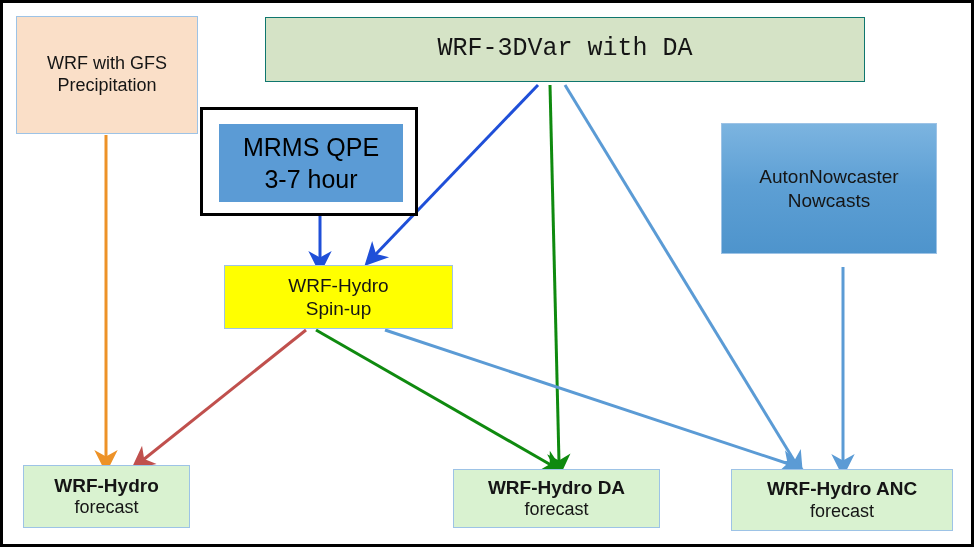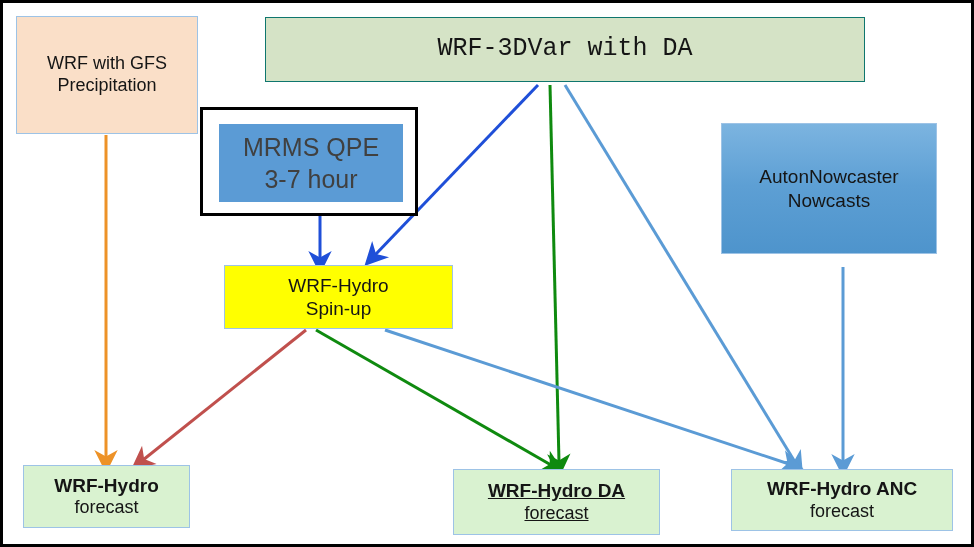--- a/index.html
+++ b/index.html
@@ -40,40 +40,40 @@
   }
   .n-mrms-outer{
     left:197px;top:104px;width:218px;height:109px;
     background:#ffffff;border:3px solid #000000;
     z-index:4;
   }
   .n-mrms-inner{
     position:absolute;left:16px;top:14px;width:184px;height:78px;
     background:#5b9bd5;
     display:flex;flex-direction:column;align-items:center;justify-content:center;
-    font-size:25px;color:#404040;line-height:1.3;
+    font-size:25px;color:#000000;line-height:1.3;
   }
   .n-anc{
     left:718px;top:120px;width:216px;height:131px;
     background:linear-gradient(180deg,#7cb4e0 0%,#5d9fd4 48%,#4e94cc 100%);
     border:1px solid #9dc3e6;
     font-size:19px;
   }
   .n-spinup{
     left:221px;top:262px;width:229px;height:64px;
     background:#ffff00;border:1px solid #9dc3e6;
     font-size:19px;
   }
   .n-fc{
     background:#d9f2d0;border:1px solid #9dc3e6;
     font-size:18px;
   }
   .n-fc .ln.b{font-weight:bold;font-size:19px;}
   .n-fc1{left:20px;top:462px;width:167px;height:63px;}
-  .n-fc2{left:450px;top:466px;width:207px;height:66px;text-decoration:underline;}
+  .n-fc2{left:450px;top:466px;width:207px;height:59px;}
   .n-fc3{left:728px;top:466px;width:222px;height:62px;}
 </style>
 </head>
 <body>
 
 <div id="canvas">
 
   <svg id="wires" viewBox="0 0 974 547" xmlns="http://www.w3.org/2000/svg">
     <defs>
       <marker id="ah-blue" markerWidth="9" markerHeight="9" refX="3.1" refY="4.5" orient="auto" markerUnits="strokeWidth">

